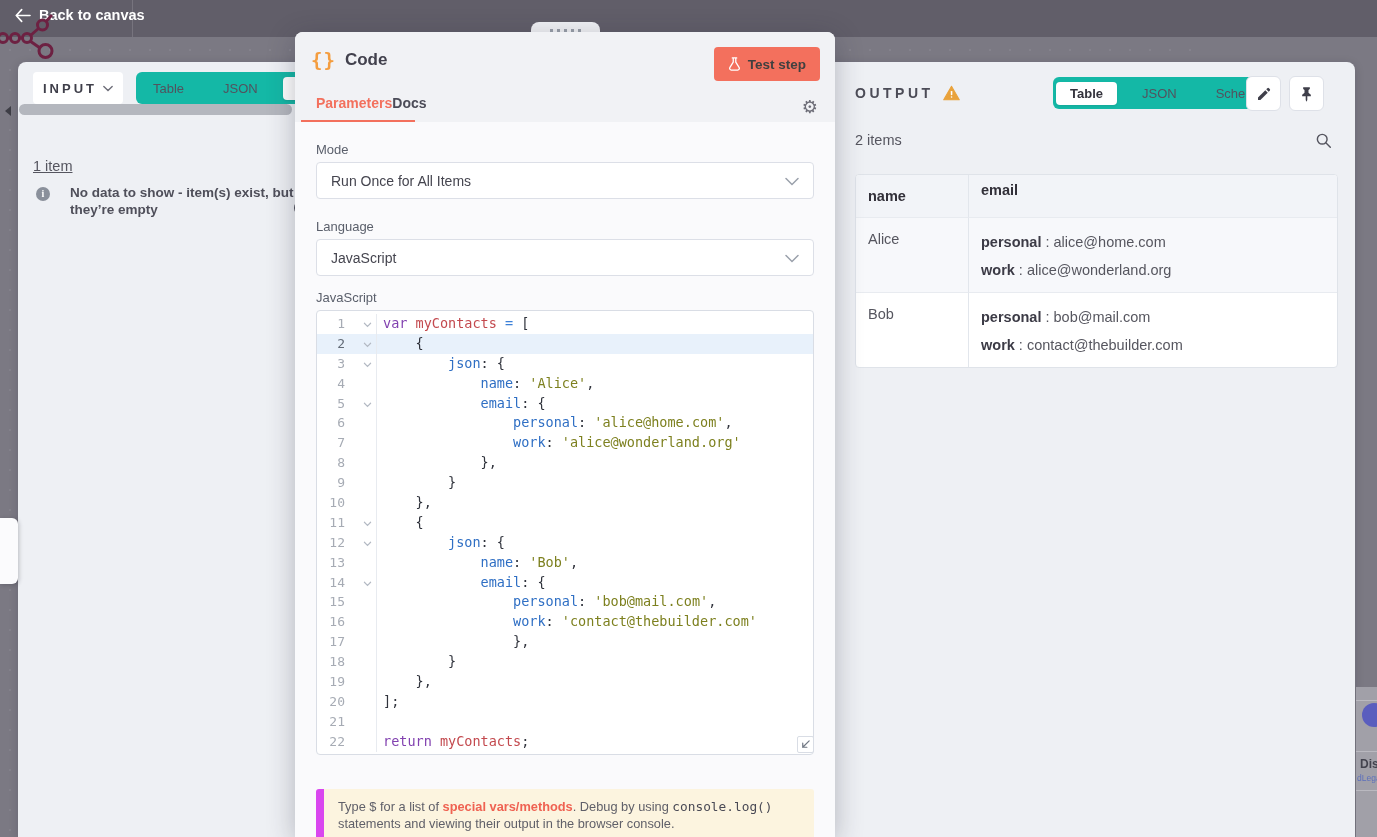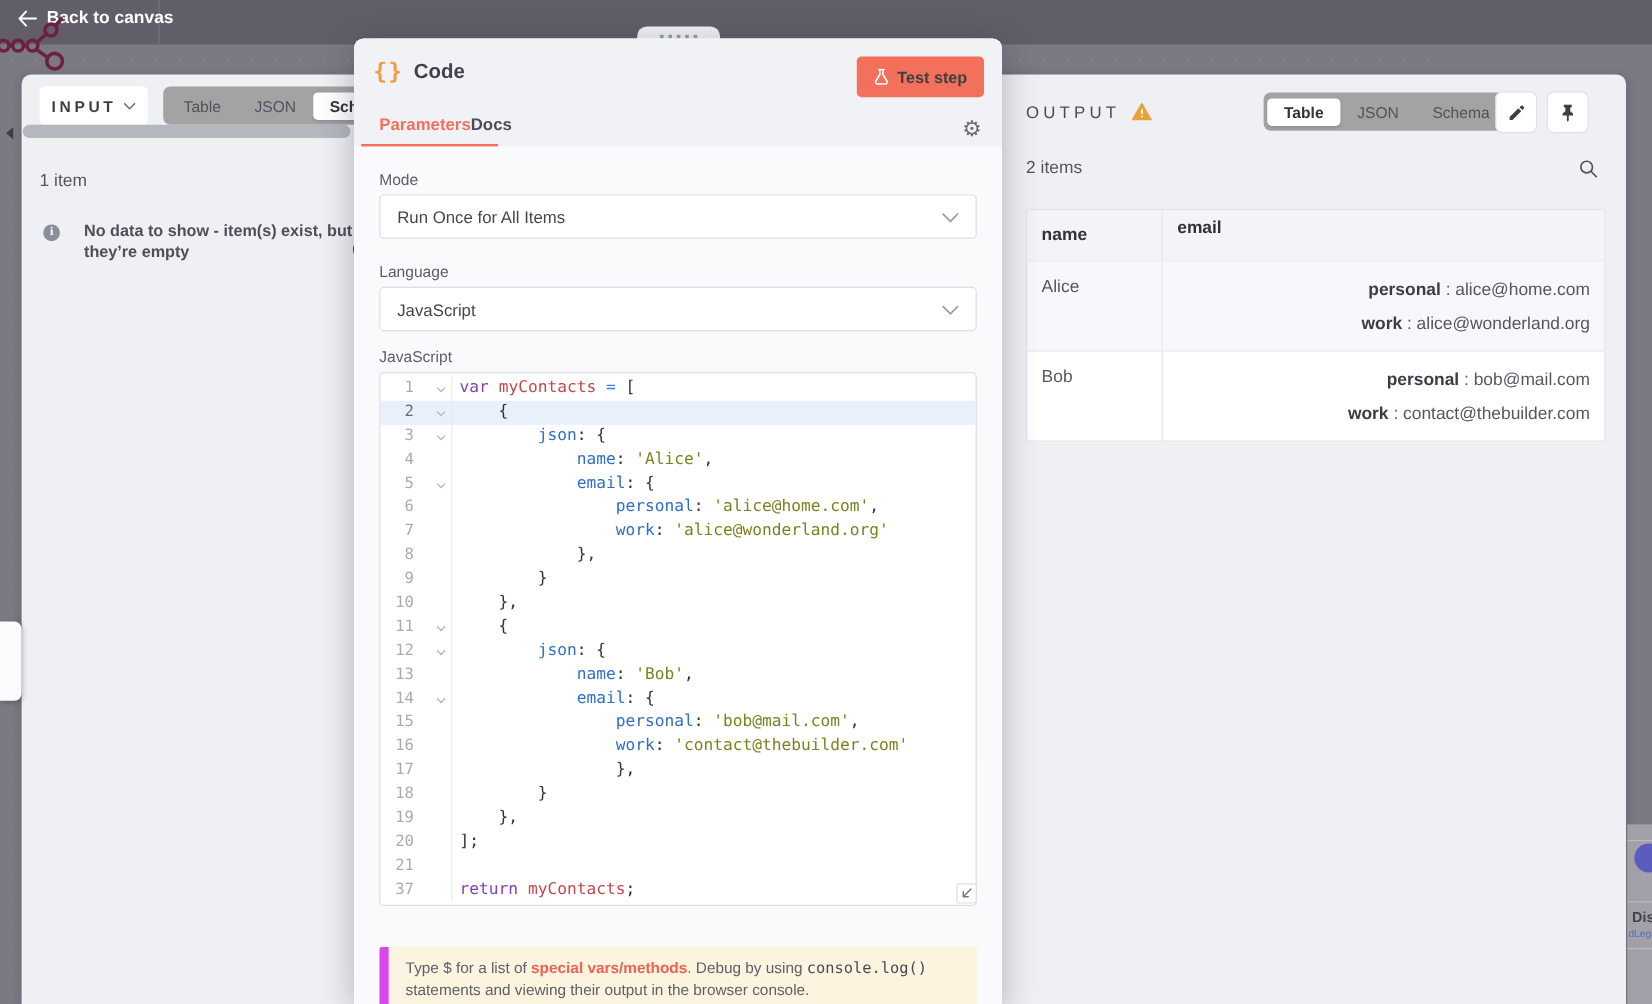--- a/index.html
+++ b/index.html
@@ -13,35 +13,35 @@
   
   .topbar { position:absolute; left:0; top:0; width:1377px; height:37px; background:#615e69; z-index:2; }
   .topbar .divider { position:absolute; left:132px; top:0; width:1px; height:37px; background:rgba(255,255,255,.14); }
   .back-btn { position:absolute; left:14px; top:7px; display:flex; align-items:center; gap:8px; color:#fff;
     font-size:14.5px; font-weight:600; cursor:pointer; }
   .logo { position:absolute; left:-4px; top:8px; z-index:3; }
 
   
   .panel { position:absolute; top:62px; height:775px; background:#eef0f4; border-radius:8px 8px 0 0; z-index:1;
     box-shadow:0 2px 10px rgba(30,30,45,.18); }
-  .seg-group { display:inline-flex; align-items:center; background:#a3a3a3; border-radius:6px; padding:3px; height:32px; }
+  .seg-group { display:inline-flex; align-items:center; background:#14b8a6; border-radius:6px; padding:3px; height:32px;gap:11px; }
   .seg-tab { padding:4px 14px; font-size:13px; color:#52525e; border-radius:4px; cursor:pointer; white-space:nowrap; }
   .seg-tab.active { background:#fff; color:#33323c; font-weight:700; box-shadow:0 1px 2px rgba(40,40,60,.12); }
 
   
   #input-panel { left:18px; width:502px; }
   .input-head { position:absolute; left:15px; top:10px; display:flex; gap:13px; align-items:center; }
   .input-select { display:flex; align-items:center; gap:6px; background:#fff; border-radius:4px; height:32px;
     padding:0 10px; cursor:pointer; }
   .input-select .ttl { font-size:13px; font-weight:700; letter-spacing:3px; color:#3f3f4a; }
   .hscroll { position:absolute; left:1px; top:42px; width:273px; height:11px; background:#b4b7be; border-radius:6px; }
   .scroll-arrow { position:absolute; left:5px; top:106px; width:0; height:0; z-index:1;
     border-top:5px solid transparent; border-bottom:5px solid transparent; border-right:6px solid #3e3e46; }
   .items-count { font-size:14.5px; color:#55555f; }
-  #input-count { position:absolute; left:15px; top:81px; }
+  #input-count { position:absolute; left:15px; top:96px;text-decoration:underline; }
   .refresh-clip { position:absolute; left:276px; top:138px; width:19px; height:20px; overflow:hidden; }
   .refresh-circ { width:16px; height:16px; border:2px solid #4c4c57; border-radius:50%; }
   .empty-row { position:absolute; left:18px; top:122px; display:flex; gap:8px; width:290px; }
   .info-icon { flex:0 0 14px; width:14px; height:14px; margin-top:3px; border-radius:50%; background:#8a909b; color:#fff;
     font-size:10px; font-weight:700; text-align:center; line-height:14px; font-family:"Liberation Serif",serif; }
   .empty-text { font-size:13.5px; font-weight:600; color:#4f4f5a; line-height:17px;margin-left:12px; }
 
   .left-handle { position:absolute; left:0; top:518px; width:18px; height:66px; background:#fbfbfd;
     border-radius:0 6px 6px 0; box-shadow:1px 1px 4px rgba(30,30,45,.25); z-index:4; }
 
@@ -85,40 +85,40 @@
 
   
   .notice { position:absolute; left:21px; top:757px; width:498px; min-height:58px; background:#fcf4df;
     border-left:8px solid #d946ef; border-radius:3px; padding:10px 14px; font-size:12.8px; color:#606069; line-height:16.5px; }
   .notice .lnk { color:#ef6252; font-weight:700; cursor:pointer; }
   .notice .mono { font-family:"DejaVu Sans Mono",monospace; font-size:12.8px; color:#4a4a55; }
 
   
   #output-panel { left:830px; width:525px; border-radius:0 8px 0 0; }
   .out-head { position:absolute; left:25px; top:13px; right:14px; height:36px; display:flex; align-items:center; }
-  .out-title { font-size:14px; font-weight:400; letter-spacing:3.5px; color:#4c4c57; }
+  .out-title { font-size:14px; font-weight:700; letter-spacing:3.5px; color:#4c4c57; }
   .warn { margin-left:9px; display:flex; }
   .out-tabs { position:absolute; left:198px; top:2px; }
   .icon-btn { width:35px; height:35px; background:#fff; border:1px solid #dee1e8; border-radius:6px; display:flex;
     align-items:center; justify-content:center; cursor:pointer; }
   #edit-btn { position:absolute; right:60px; top:1px; }
   #pin-btn { position:absolute; right:17px; top:1px; }
   #output-count { position:absolute; left:25px; top:70px; }
   .search-icon { position:absolute; right:23px; top:70px; cursor:pointer; }
 
   .out-table { position:absolute; left:25px; top:112px; width:483px; background:#fff; border:1px solid #dfe3e9;
     border-radius:4px; overflow:hidden; }
   .ot-row { display:flex; }
   .ot-head .ot-cell { background:#f2f4f8; font-weight:700; color:#323039; font-size:14.5px; padding:12px 12px; }
   .ot-cell { border-bottom:1px solid #e8ebf0; font-size:14.5px; color:#56565f; }
   .ot-cell.c-name { width:113px; flex:0 0 113px; border-right:1px solid #e2e6ec; padding:13px 12px; }
   .ot-cell.c-email { flex:1; padding:7px 12px 11px; }
   .ot-row.r-0 .ot-cell { background:#f7f8fb; }
   .ot-row:last-child .ot-cell { border-bottom:none; }
-  .kv { margin-top:6px; line-height:22px;text-align:right; }
+  .kv { margin-top:6px; line-height:22px; }
   .kv b { color:#3c3b46; }
 
   
   .frag { position:absolute; left:1356px; top:687px; width:21px; height:150px; background:#a5a4ac; opacity:.92; z-index:1; }
   .frag .ln { position:absolute; left:0; width:21px; height:1px; background:#c0bfc6; }
   .frag-circ { position:absolute; left:6px; top:16px; width:24px; height:24px; border-radius:50%; background:#585cc4; }
   .frag-t1 { position:absolute; left:4px; top:70px; font-size:12px; font-weight:700; color:#3f3f4a; }
   .frag-t2 { position:absolute; left:1px; top:86px; font-size:8.5px; color:#5a6fc0; }
 </style>
 </head>
@@ -424,21 +424,21 @@
           <span class="gut-num">20</span>
           <span class="gut-fold"></span>
           <span class="cm-code"><span class="tk-t">];</span></span>
         </div>
         <div class="cm-row">
           <span class="gut-num">21</span>
           <span class="gut-fold"></span>
           <span class="cm-code"><span class="tk-t"></span></span>
         </div>
         <div class="cm-row">
-          <span class="gut-num">37</span>
+          <span class="gut-num">22</span>
           <span class="gut-fold"></span>
           <span class="cm-code"><span class="tk-k">return</span><span class="tk-t"> </span><span class="tk-v">myContacts</span><span class="tk-t">;</span></span>
         </div>
       </div>
     <div class="resize-grip">
       <svg width="11" height="11" viewBox="0 0 12 12">
         <path d="M10 2 L3 9 M3 4.5 V9 H7.5" stroke="#707783" stroke-width="1.3" fill="none" stroke-linecap="round" stroke-linejoin="round"></path>
       </svg>
     </div>
 

